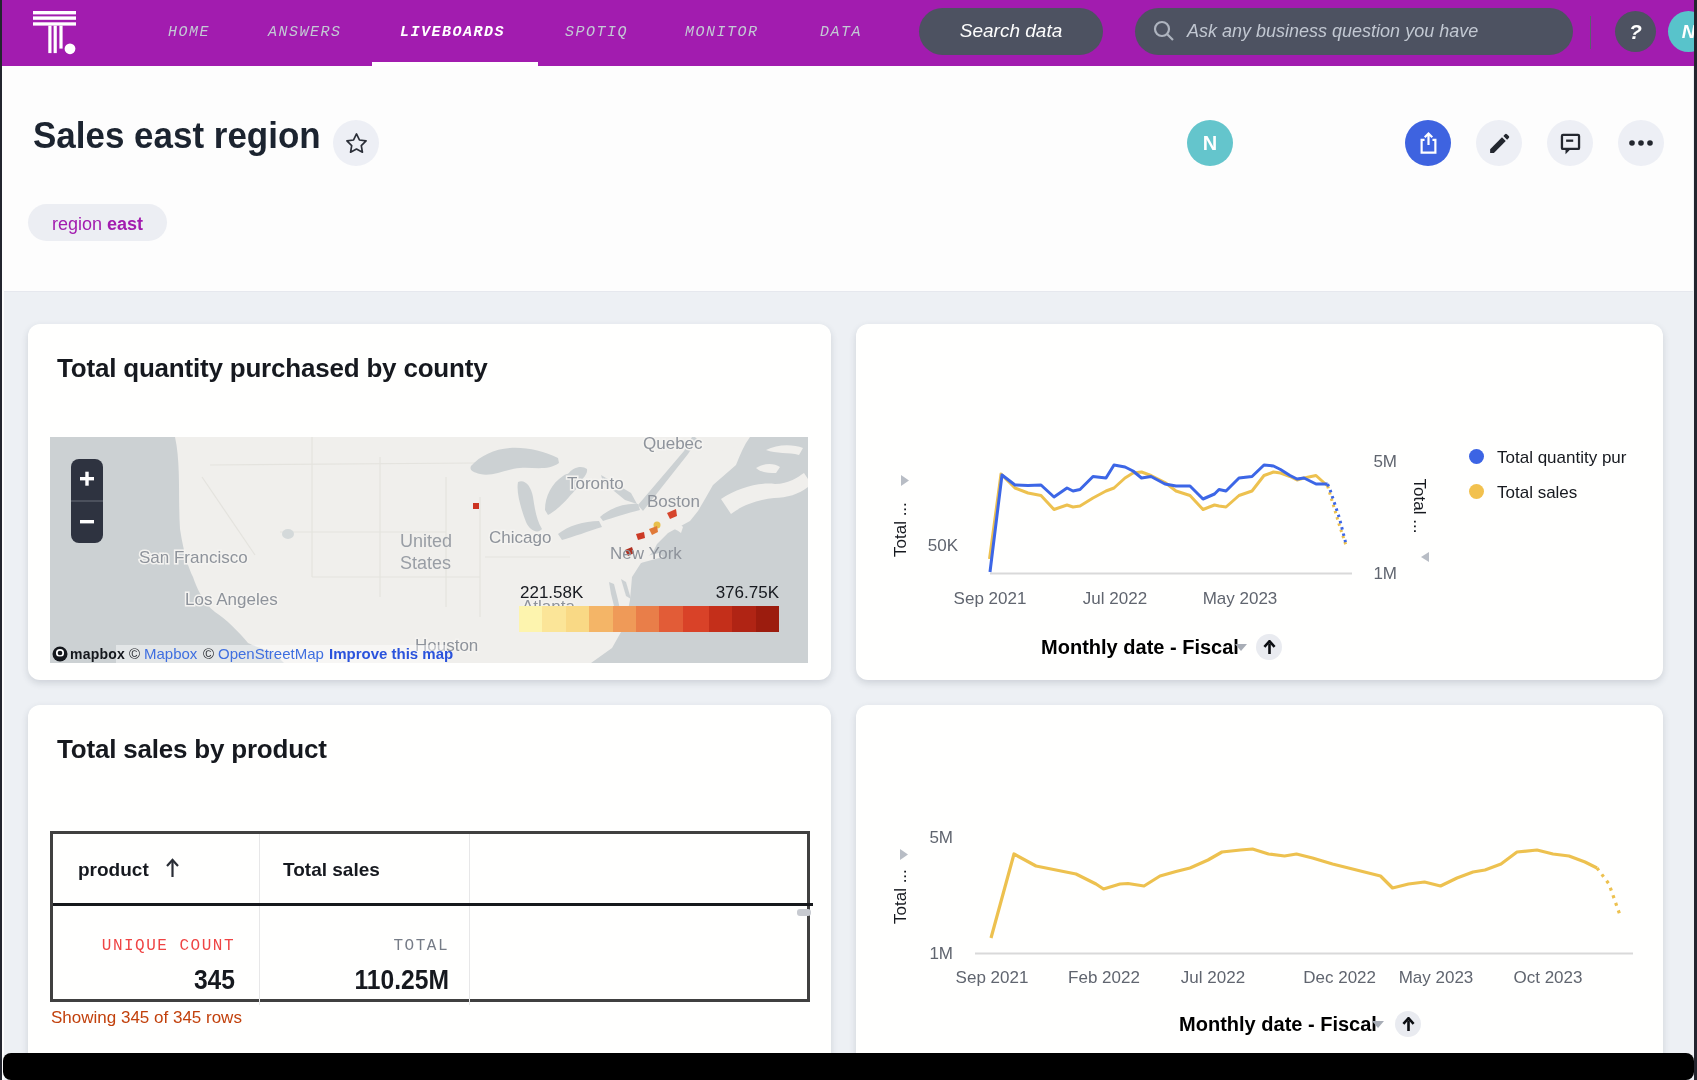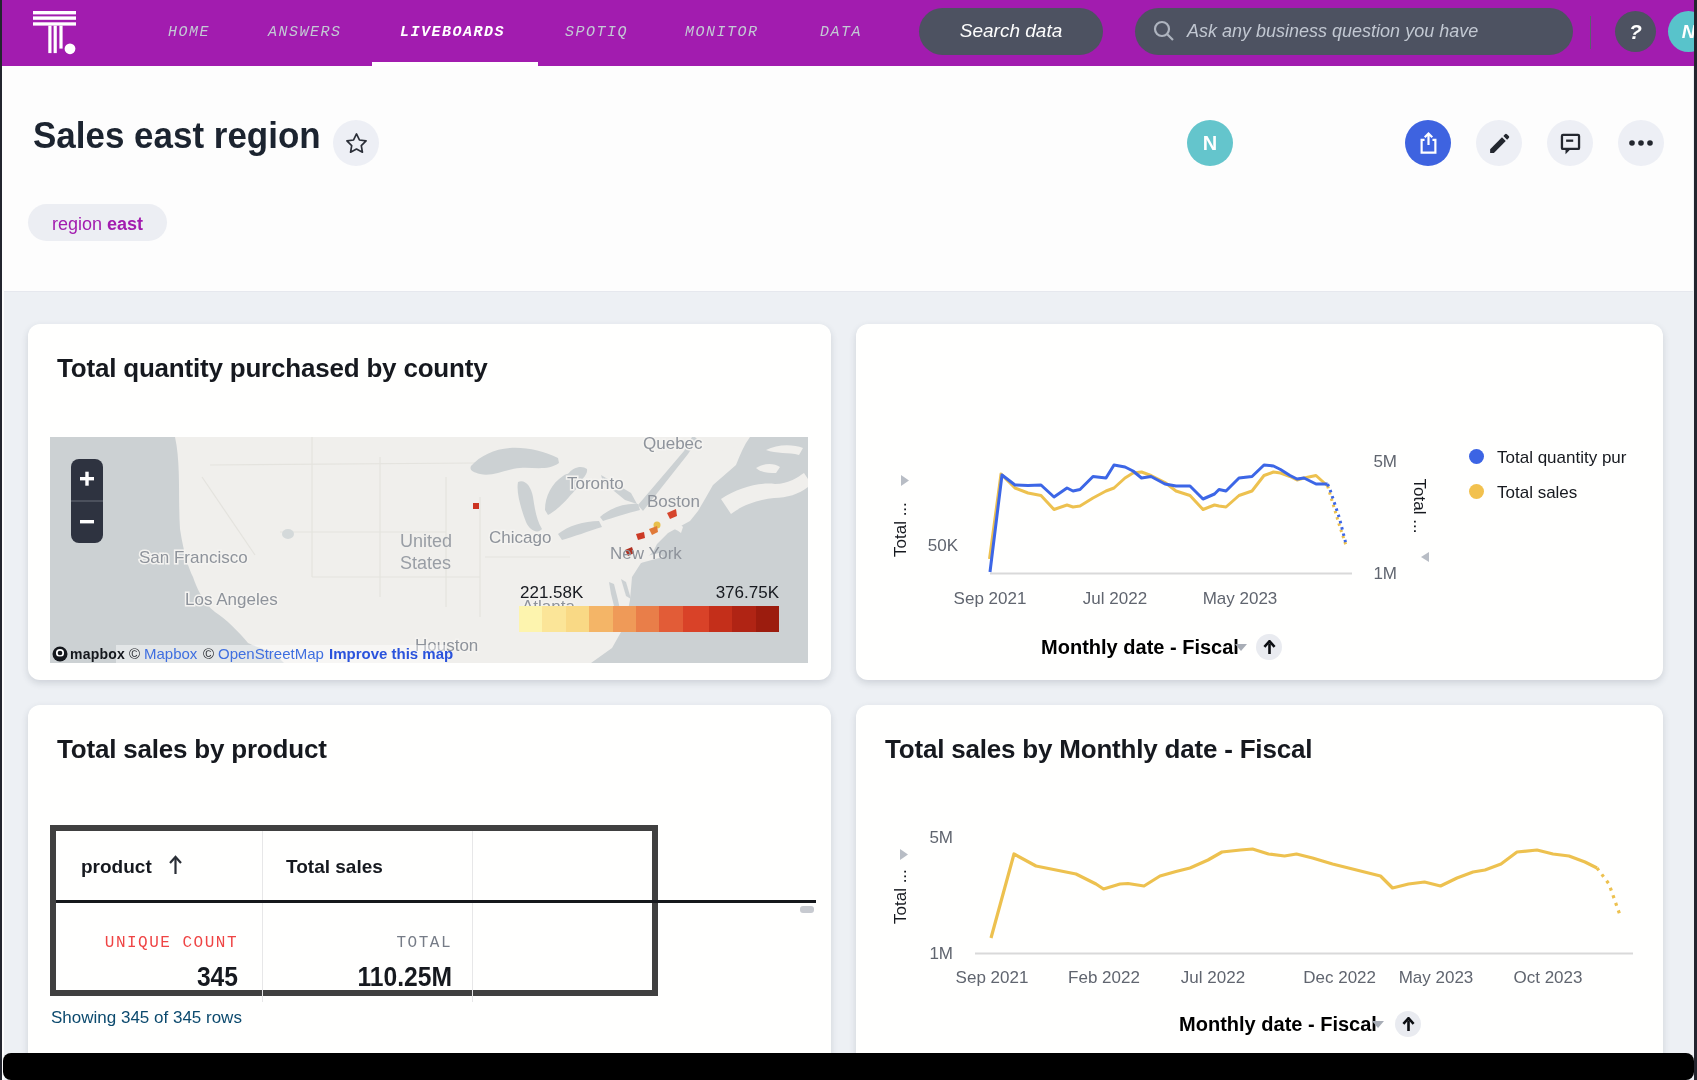--- a/index.html
+++ b/index.html
@@ -257,21 +257,20 @@
     <svg width="14" height="9" style="position:absolute;left:378px;top:319px;">
       <path d="M1,1 L7,8 L13,1 Z" fill="#a8adb6"></path>
     </svg>
     <div class="upbtn" style="left:400px; top:310px;"><svg width="13" height="15" viewBox="0 0 13 15" style="margin-top:6px;">
         <path d="M6.5,14 V3.4" stroke="#0c0e12" stroke-width="2.6" fill="none"></path>
         <path d="M1.4,6.8 L6.5,1.2 L11.6,6.8" stroke="#0c0e12" stroke-width="2.6" fill="none" stroke-linejoin="miter"></path>
       </svg></div>
   </div>
 
   <div class="card" style="left:856px; top:705px; width:807px; height:375px;">
-    <div class="ctitle">Total sales by Monthly date - Fiscal</div>
     <svg width="807" height="375" viewBox="0 0 807 375" style="position:absolute;left:0;top:0;">
       <line x1="119" y1="248.5" x2="777" y2="248.5" stroke="#d9d9d9" stroke-width="2"></line>
       <polyline fill="none" stroke="#edc14f" stroke-width="3.2" stroke-linejoin="round" points="135,233 158,149 180,161 200,165 220,169 240,179 247.5,184 264,179 272,178.5 288,181 304,171 320,166.5 334,163 352,155 366,147 384.5,145 396.5,144 412.5,149 428.5,151 440.5,149 456.5,153 476.5,159 492.5,163 508.5,167 524.5,171 536.5,183 552.5,179 568.5,177 584.5,181 601,173 617,167 629,165 645,159 661,147 681,145 697,149 713,151 729,157 741,163"></polyline>
       <polyline fill="none" stroke="#edc14f" stroke-width="3.2" stroke-dasharray="3,5" points="741,163 753,179 765,213"></polyline>
       <path d="M44,144 l8,5.5 -8,5.5 Z" fill="#b8bdc5"></path>
     </svg>
     <div class="ytitle" style="left:14px; top:178px; transform:rotate(-90deg); transform-origin:center; width:62px;">Total ...</div>
     <div class="axlbl" style="left:47px; top:123px; width:50px; text-align:right;">5M</div>
     <div class="axlbl" style="left:47px; top:239px; width:50px; text-align:right;">1M</div>
     <div class="axlbl" style="left:86px; top:263px; width:100px; text-align:center;">Sep 2021</div>
@@ -285,32 +284,32 @@
       <path d="M1,1 L7,8 L13,1 Z" fill="#a8adb6"></path>
     </svg>
     <div class="upbtn" style="left:539px; top:306px;"><svg width="13" height="15" viewBox="0 0 13 15" style="margin-top:6px;">
         <path d="M6.5,14 V3.4" stroke="#0c0e12" stroke-width="2.6" fill="none"></path>
         <path d="M1.4,6.8 L6.5,1.2 L11.6,6.8" stroke="#0c0e12" stroke-width="2.6" fill="none" stroke-linejoin="miter"></path>
       </svg></div>
   </div>
 
   <div class="card" style="left:28px; top:705px; width:803px; height:375px;">
     <div class="ctitle">Total sales by product</div>
-    <div style="position:absolute; left:22px; top:120px; width:608px; height:171px; border:6px solid #404040;">
+    <div style="position:absolute; left:22px; top:126px; width:760px; height:171px; border:3px solid #404040;">
       <div style="position:absolute; left:206px; top:0; width:1px; height:171px; background:#e7e7e8;"></div>
       <div style="position:absolute; left:416px; top:0; width:1px; height:171px; background:#e7e7e8;"></div>
       <div style="position:absolute; left:0; top:69px; width:760px; height:3px; background:#16181c;"></div>
       <div style="position:absolute; left:744px; top:75px; width:14px; height:7px; border-radius:3px; background:#c7cad0;"></div>
       <div style="position:absolute; left:25px; top:25px; font-size:19px; font-weight:bold; color:#16191f;">product</div>
       <svg width="15" height="20" viewBox="0 0 15 20" style="position:absolute; left:112px; top:24px;">
         <path d="M7.5,19 V3" stroke="#2a2e36" stroke-width="2.2" fill="none"></path>
         <path d="M2,8 L7.5,2 L13,8" stroke="#2a2e36" stroke-width="2.2" fill="none"></path>
       </svg>
       <div style="position:absolute; left:230px; top:25px; font-size:19px; font-weight:bold; color:#16191f;">Total sales</div>
       <div style="position:absolute; left:0px; top:103px; width:182px; text-align:right; font-family:'Liberation Mono',monospace; font-size:16px; letter-spacing:1.5px; color:#ef4444;">UNIQUE COUNT</div>
       <div style="position:absolute; left:0px; top:130px; width:182px; text-align:right; font-size:28px; font-weight:bold; color:#16191f; transform:scaleX(0.88); transform-origin:right center;">345</div>
       <div style="position:absolute; left:210px; top:103px; width:186px; text-align:right; font-family:'Liberation Mono',monospace; font-size:16px; letter-spacing:1.5px; color:#767c87;">TOTAL</div>
       <div style="position:absolute; left:210px; top:130px; width:186px; text-align:right; font-size:28px; font-weight:bold; color:#16191f; transform:scaleX(0.88); transform-origin:right center;">110.25M</div>
     </div>
-    <div style="position:absolute; left:23px; top:303px; font-size:17px; color:#0c4a6e;">Showing 345 of 345 rows</div>
+    <div style="position:absolute; left:23px; top:303px; font-size:17px; color:#c2410c;">Showing 345 of 345 rows</div>
   </div>
 
   <div class="blackbar"></div>
 
 </body></html>

